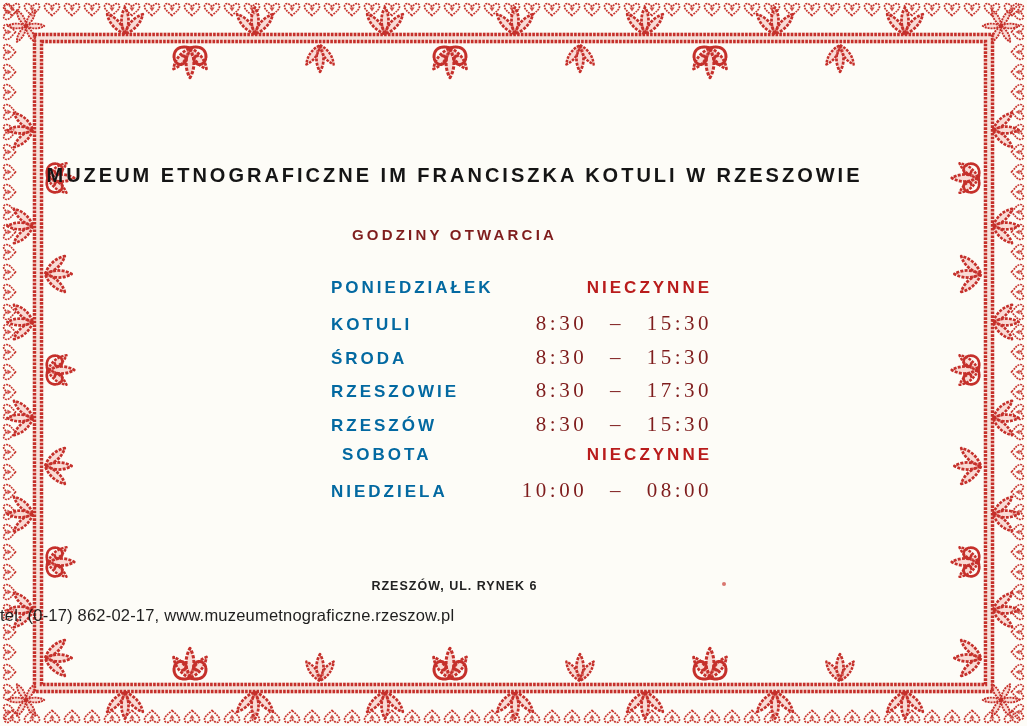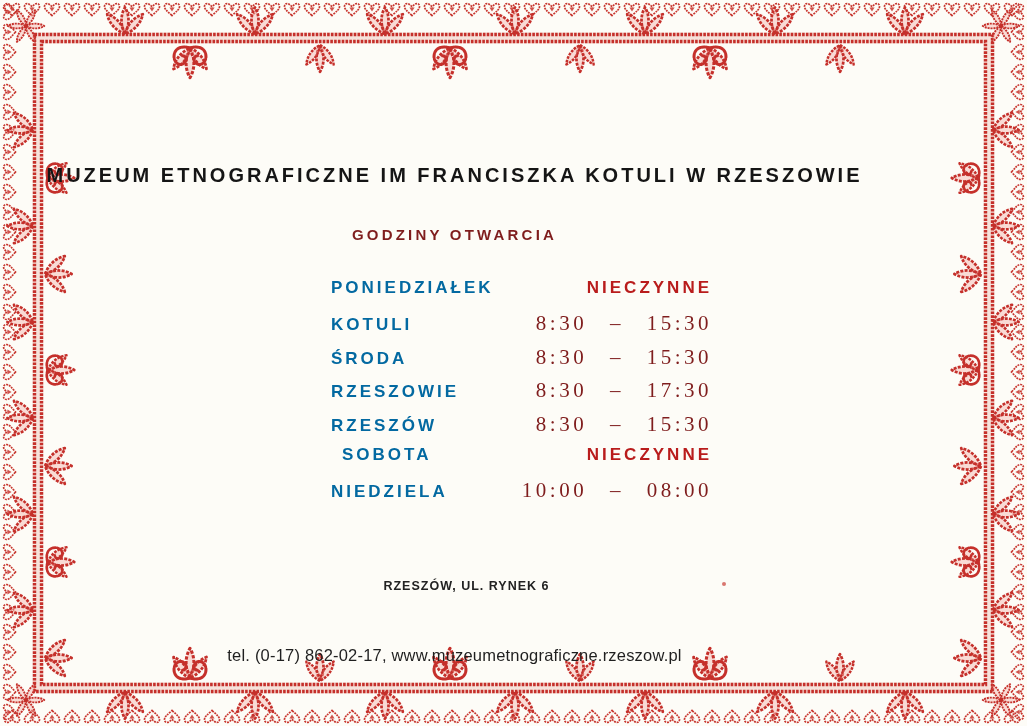--- a/index.html
+++ b/index.html
@@ -27,25 +27,25 @@
   .time{
     font-family:"Liberation Serif",serif;font-size:21px;letter-spacing:3.5px;
     word-spacing:14px;white-space:pre;color:#7f1d1d;
   }
   .time.closed{
     font-family:"Liberation Sans",sans-serif;font-size:17px;
     letter-spacing:3px;word-spacing:normal;font-weight:600;color:#b91c1c;
   }
   .address{
     position:absolute;top:567px;left:0;width:100%;text-align:center;
-    font-size:12.5px;letter-spacing:1px;font-weight:600;color:#222;padding-left:12px;
+    font-size:12.5px;letter-spacing:1px;font-weight:600;color:#222;
   }
   .contact{
-    position:absolute;top:594px;left:0;width:100%;text-align:center;
-    font-size:16.5px;letter-spacing:.2px;color:#1f1f1f;margin-top:40px;
+    position:absolute;top:594px;left:0;width:100%;text-align:left;
+    font-size:16.5px;letter-spacing:.2px;color:#1f1f1f;
   }
 
   
   .mo{fill:#f3b3ab;fill-opacity:.45;stroke:#c5302b;stroke-width:2.1;
       stroke-dasharray:2.3 1;stroke-linejoin:round;}
   .sp{fill:none;stroke:#c5302b;stroke-width:2.1;stroke-dasharray:2.3 1;stroke-linecap:round;}
   .mo2{fill:none;stroke:#c8362f;stroke-width:1.7;stroke-dasharray:2 .9;}
   .dot{fill:#c8362f;opacity:.85;}
   .frameglow{fill:none;stroke:#e9a69d;stroke-width:11;opacity:.3;}
   .frameline{fill:none;stroke:#c5302b;stroke-width:3.4;stroke-dasharray:2.6 1.2;}

